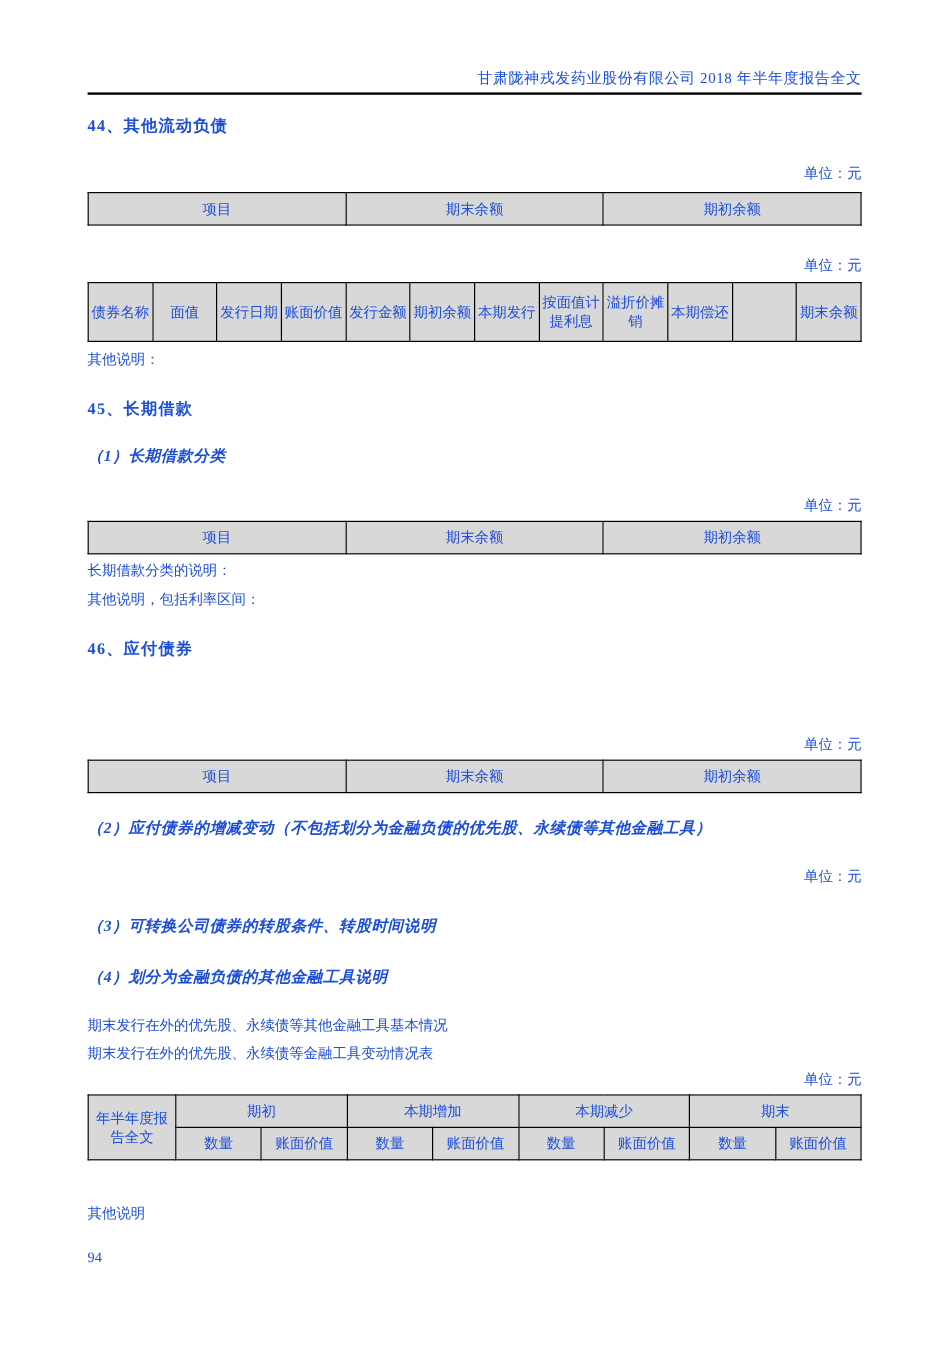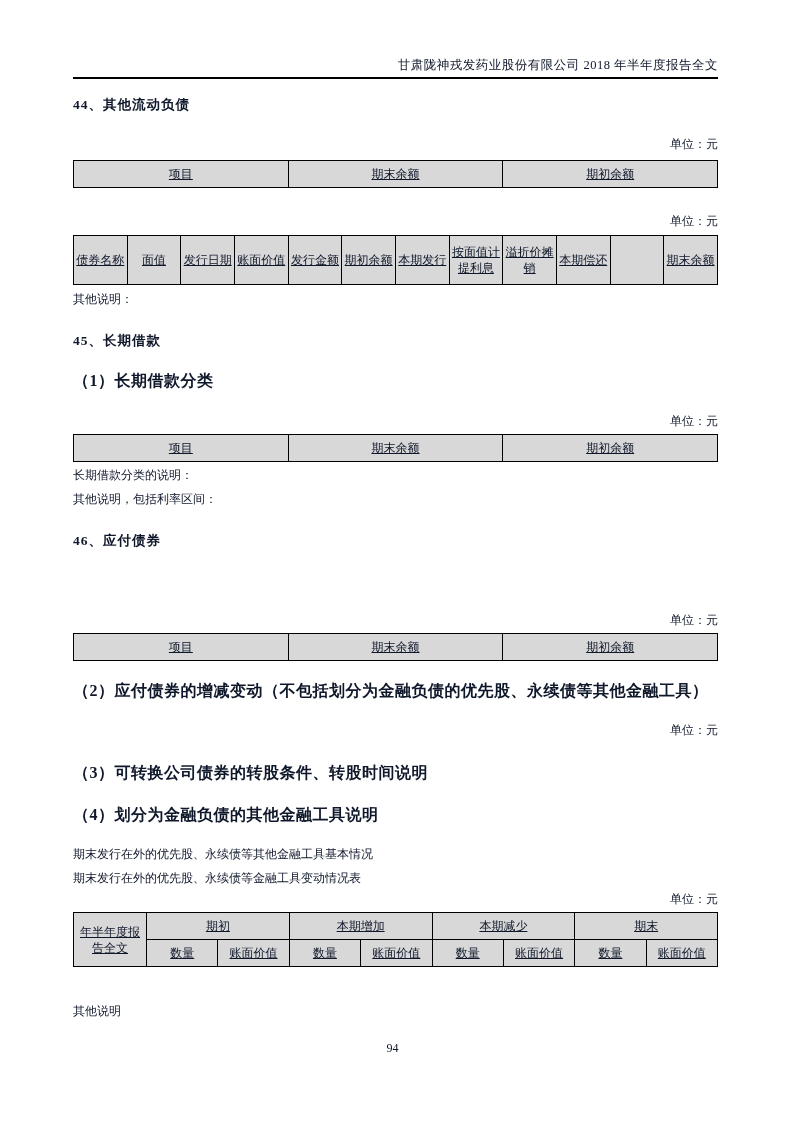--- a/index.html
+++ b/index.html
@@ -1,57 +1,56 @@
 <!DOCTYPE html>
 <html><head>
 <meta charset="utf-8">
 <style>
   html,body{margin:0;padding:0;background:#ffffff;}
   .page{
     position:relative;
     width:793px;height:1122px;
     background:#ffffff;
     font-family:"Liberation Serif","DejaVu Serif",serif;
-    color:#0f172a;
+    color:#1d4ed8;
     overflow:hidden;
   }
   .abs{position:absolute;left:73px;width:645px;}
   .header-title{
     top:57px;text-align:right;font-size:12.5px;letter-spacing:.5px;
   }
   .header-rule{
     top:77px;height:0;border-bottom:2px solid #000;
   }
   .sec-title{font-size:13.5px;font-weight:bold;letter-spacing:1px;}
-  .sub-title{font-size:16px;font-weight:bold;letter-spacing:.5px;}
+  .sub-title{font-size:13px;font-weight:bold;letter-spacing:.5px;font-style:italic;}
   .body-text{font-size:12px;}
   .unit-row{
     display:flex;justify-content:flex-end;
     font-size:12px;text-align:right;
   }
   table.tbl{
     position:absolute;left:73px;width:645px;
     border-collapse:collapse;table-layout:fixed;
     border:1.5px solid #000;
   }
   table.tbl td{
     border:1px solid #000;
     background:#d8d8d8;
     text-align:center;vertical-align:middle;
     font-size:12px;line-height:16px;
     padding:0 1px;
     overflow:hidden;
-    text-decoration:underline;
   }
   table.three td{height:26px;}
   table.bond td{height:48px;}
   td.hl{background:#d6f6f8;}
   table.fin td{height:26px;}
   .page-num{
-    top:1041px;text-align:center;font-size:12px;padding-right:6px;box-sizing:border-box;
+    top:1041px;text-align:left;font-size:12px;padding-right:6px;box-sizing:border-box;
   }
 </style>
 </head>
 <body>
 
 <div class="page">
 
   <div class="abs header-title">甘肃陇神戎发药业股份有限公司 2018 年半年度报告全文</div>
   <div class="abs header-rule"></div>
 

